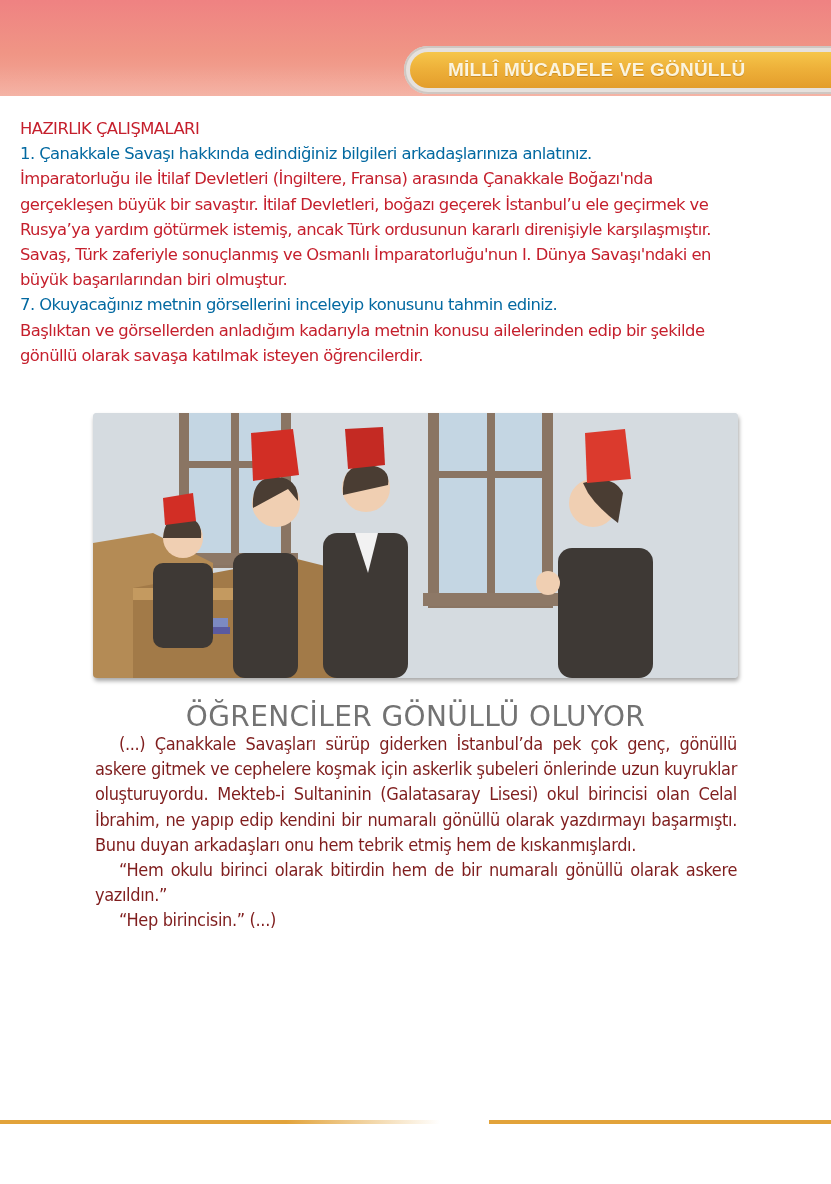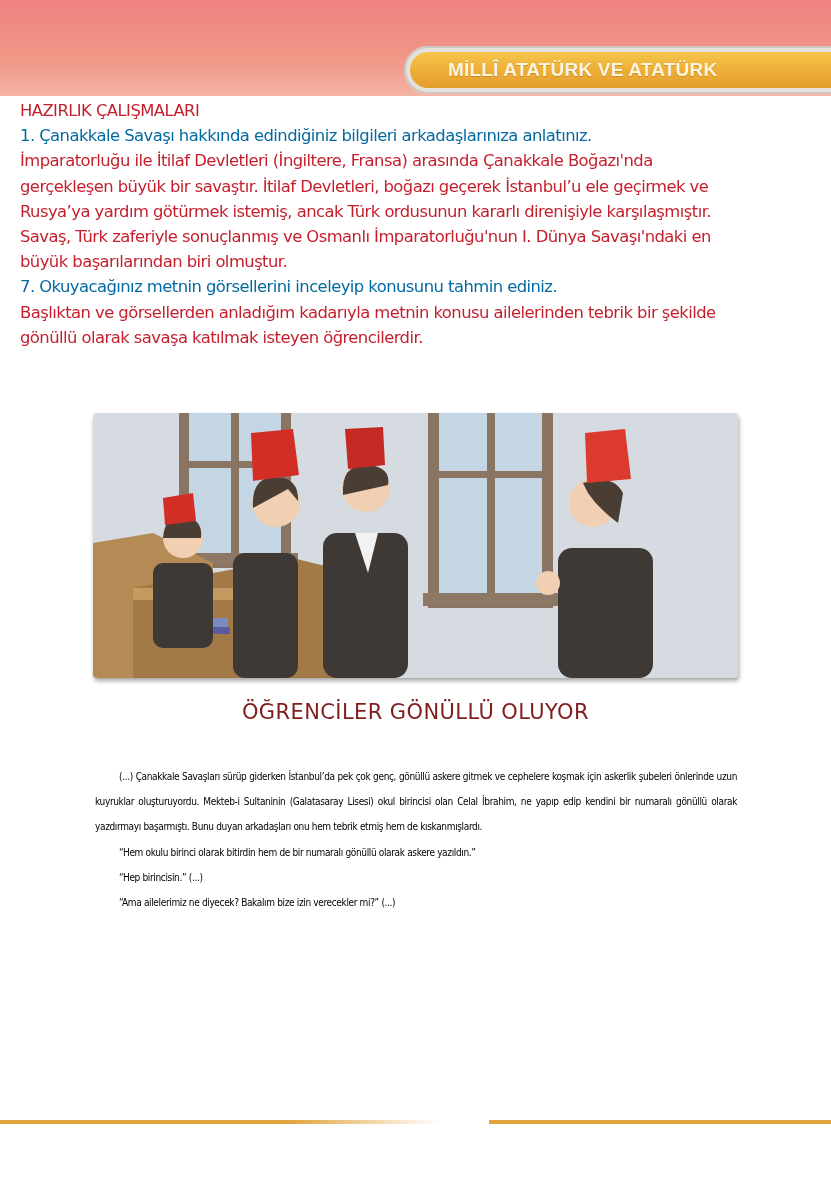--- a/index.html
+++ b/index.html
@@ -27,74 +27,74 @@
     border-radius: 20px 0 0 20px;
     background: linear-gradient(180deg, #f6c64a 0%, #eeb13a 45%, #e39d2b 100%);
     display: flex; align-items: center; padding-left: 38px;
   }
   .unit-title {
     font-family: "Liberation Sans", sans-serif; font-weight: bold;
     font-size: 19px; color: #fbf4de; letter-spacing: 0.2px;
     text-shadow: 0 1px 0 rgba(150,90,10,0.35);
   }
   .prep {
-    position: absolute; left: 20px; top: 98px; width: 800px;
+    position: absolute; left: 20px; top: 116px; width: 800px;
     font-family: "DejaVu Sans", sans-serif; font-size: 16.4px; line-height: 25.2px;
     letter-spacing: -0.55px;
   }
   .prep p { margin: 0; }
   .red { color: #c51f2c; }
   .black { color: #0369a1; }
   .illustration {
     position: absolute; left: 93px; top: 413px; width: 645px; height: 265px;
     border-radius: 4px; overflow: hidden;
     background: #d7dde2;
     box-shadow: 1px 3px 4px rgba(0,0,0,0.35);
   }
   .story-title {
     position: absolute; left: 0; width: 831px; top: 700px; text-align: center;
-    font-family: "DejaVu Sans", sans-serif; font-size: 21px; color: #7f1d1d;
+    font-family: "DejaVu Sans", sans-serif; font-size: 28px; color: #737373;
     letter-spacing: 0.4px;
   }
   .story {
-    position: absolute; left: 95px; top: 764px; width: 642px;
-    font-family: "DejaVu Sans", sans-serif; font-size: 10px; line-height: 25.2px;
-    color: #000000; text-align: justify; letter-spacing: -0.35px;
+    position: absolute; left: 95px; top: 731px; width: 642px;
+    font-family: "DejaVu Sans", sans-serif; font-size: 18px; line-height: 25.2px;
+    color: #7f1d1d; text-align: justify; letter-spacing: -0.35px;
     font-stretch: condensed;
   }
   .story p { margin: 0; text-indent: 24px; }
   .footer-rule-left {
     position: absolute; left: 0; top: 1120px; width: 440px; height: 4px;
     background: linear-gradient(90deg, #e2a33a 0%, #e2a33a 65%, rgba(226,163,58,0) 100%);
   }
   .footer-rule-right {
     position: absolute; left: 489px; top: 1120px; width: 342px; height: 4px;
     background: #e2a33a;
   }
 </style>
 </head>
 <body>
 
 <div class="header-band"></div>
 <div class="unit-badge">
   <div class="unit-badge-inner">
-    <span class="unit-title">MİLLÎ ATATÜRK VE ATATÜRK</span>
+    <span class="unit-title">MİLLÎ MÜCADELE VE GÖNÜLLÜ</span>
   </div>
 </div>
 
 <div class="prep">
   <p class="red">HAZIRLIK ÇALIŞMALARI</p>
   <p class="black">1. Çanakkale Savaşı hakkında edindiğiniz bilgileri arkadaşlarınıza anlatınız.</p>
   <p class="red">İmparatorluğu ile İtilaf Devletleri (İngiltere, Fransa) arasında Çanakkale Boğazı'nda</p>
   <p class="red">gerçekleşen büyük bir savaştır. İtilaf Devletleri, boğazı geçerek İstanbul’u ele geçirmek ve</p>
   <p class="red">Rusya’ya yardım götürmek istemiş, ancak Türk ordusunun kararlı direnişiyle karşılaşmıştır.</p>
   <p class="red">Savaş, Türk zaferiyle sonuçlanmış ve Osmanlı İmparatorluğu'nun I. Dünya Savaşı'ndaki en</p>
   <p class="red">büyük başarılarından biri olmuştur.</p>
   <p class="black">7. Okuyacağınız metnin görsellerini inceleyip konusunu tahmin ediniz.</p>
-  <p class="red">Başlıktan ve görsellerden anladığım kadarıyla metnin konusu ailelerinden tebrik bir şekilde</p>
+  <p class="red">Başlıktan ve görsellerden anladığım kadarıyla metnin konusu ailelerinden edip bir şekilde</p>
   <p class="red">gönüllü olarak savaşa katılmak isteyen öğrencilerdir.</p>
 </div>
 
 <div class="illustration">
   <svg width="645" height="265" viewBox="0 0 645 265">
 
     <rect x="0" y="0" width="645" height="265" fill="#d5dbe0"></rect>
 
     <rect x="86" y="0" width="112" height="155" fill="#8a7563"></rect>
     <rect x="96" y="0" width="92" height="140" fill="#c4d6e3"></rect>
@@ -139,17 +139,16 @@
     <polygon points="492,20 532,16 538,66 494,70" fill="#db3a2d"></polygon>
   </svg>
 </div>
 
 <div class="story-title">ÖĞRENCİLER GÖNÜLLÜ OLUYOR</div>
 
 <div class="story">
   <p>(...) Çanakkale Savaşları sürüp giderken İstanbul’da pek çok genç, gönüllü askere gitmek ve cephelere koşmak için askerlik şubeleri önlerinde uzun kuyruklar oluşturuyordu. Mekteb-i Sultaninin (Galatasaray Lisesi) okul birincisi olan Celal İbrahim, ne yapıp edip kendini bir numaralı gönüllü olarak yazdırmayı başarmıştı. Bunu duyan arkadaşları onu hem tebrik etmiş hem de kıskanmışlardı.</p>
   <p>“Hem okulu birinci olarak bitirdin hem de bir numaralı gönüllü olarak askere yazıldın.”</p>
   <p>“Hep birincisin.” (...)</p>
-  <p>“Ama ailelerimiz ne diyecek? Bakalım bize izin verecekler mi?” (...)</p>
 </div>
 
 <div class="footer-rule-left"></div>
 <div class="footer-rule-right"></div>
 
 </body></html>

